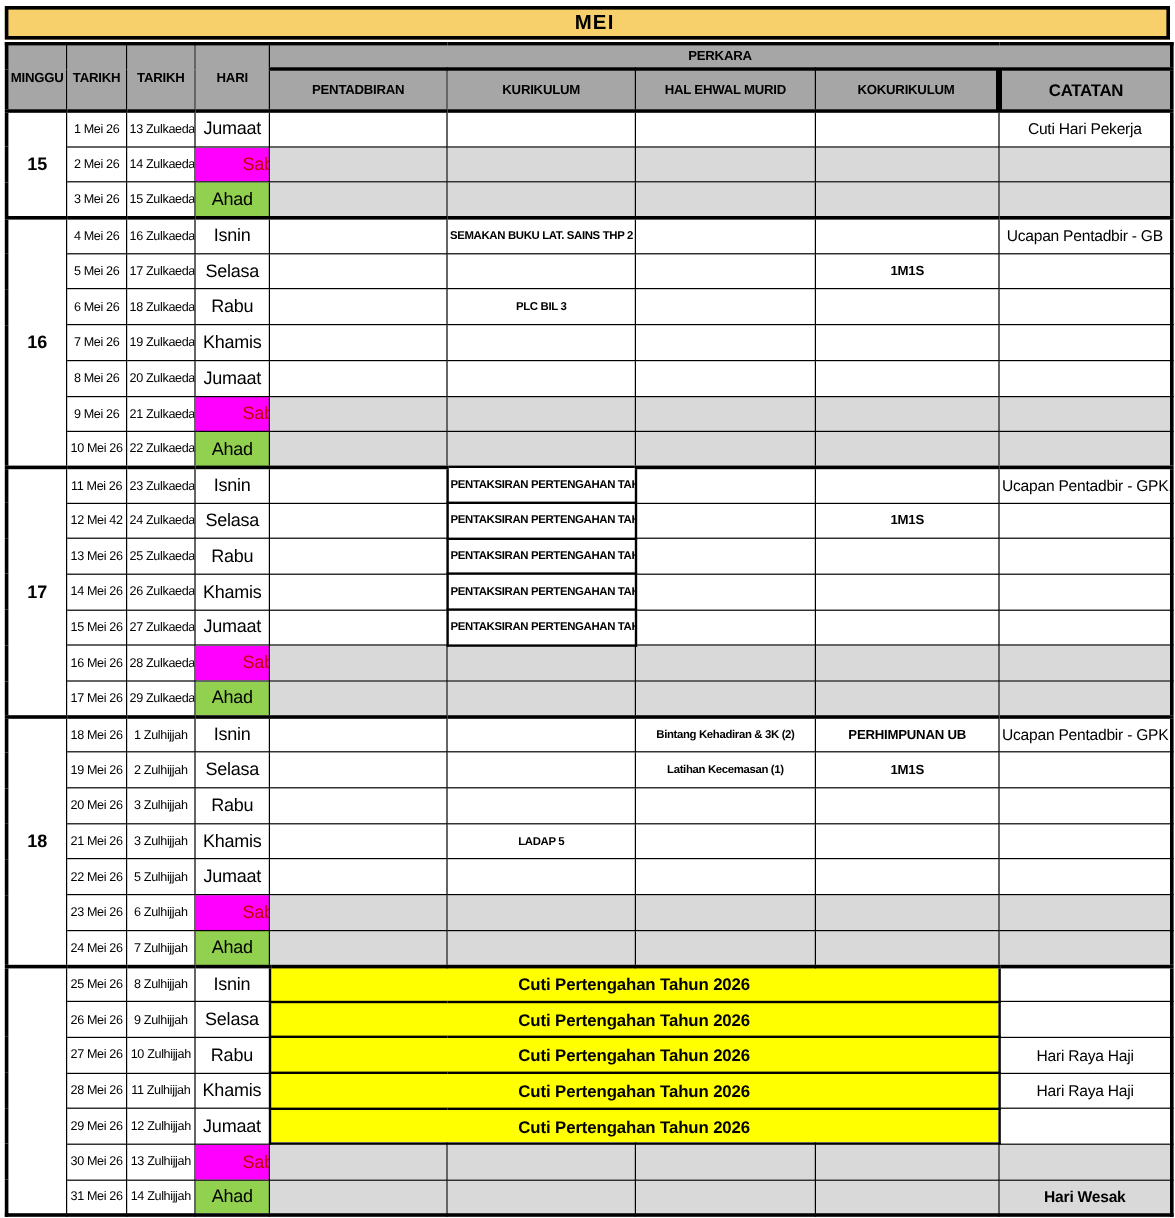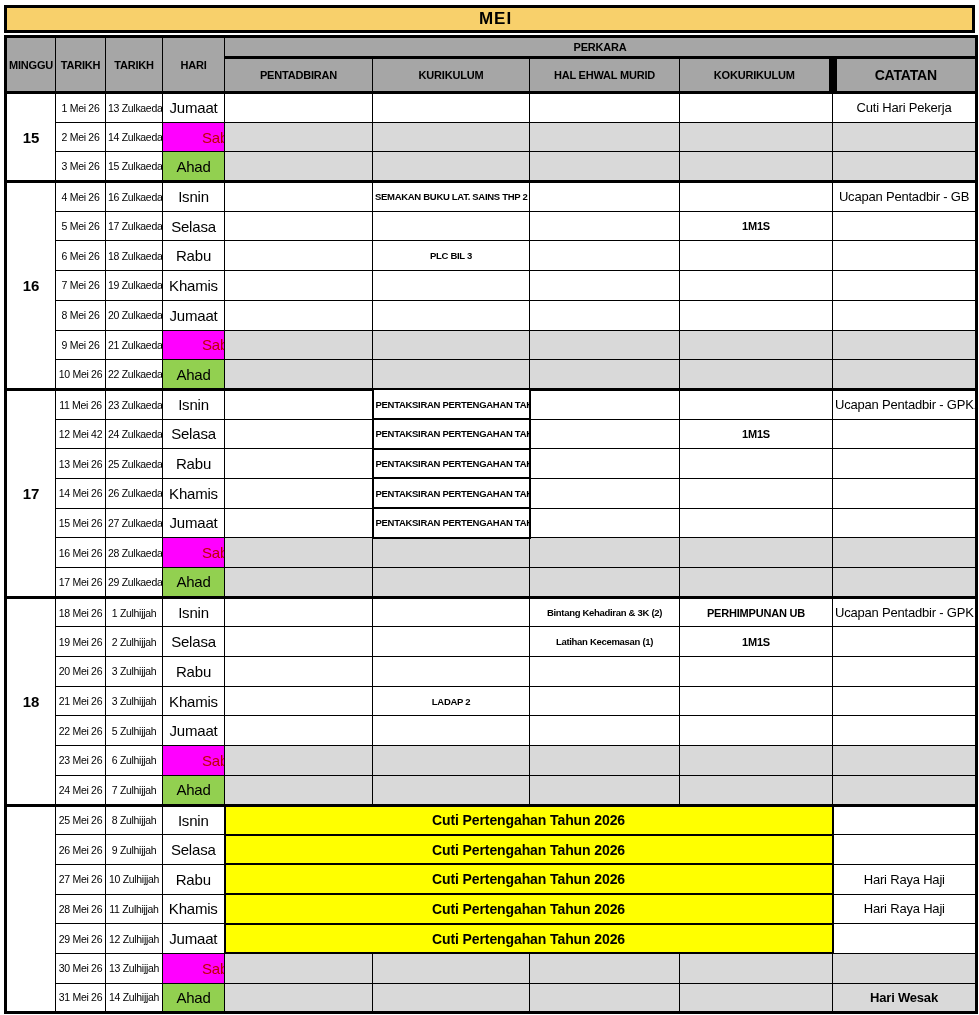--- a/index.html
+++ b/index.html
@@ -19,21 +19,21 @@
     border:3px solid #000;
   }
   .cal th,.cal td{
     box-sizing:border-box;border:1px solid #000;padding:0 2px;
     overflow:hidden;white-space:nowrap;text-align:center;vertical-align:middle;
   }
   thead th{background:var(--header-bg,#A6A6A6);font-size:11px;font-weight:bold;letter-spacing:-0.2px;}
   thead tr.r1{height:21px;}
   thead tr.r2{height:35px;}
   th.perkara{border-bottom:3px solid #000;}
-  th.catatan-h{font-size:14px;border-left:8px solid #000000;}
+  th.catatan-h{font-size:14px;border-left:5px solid #000000;}
   thead tr.r2 th{border-bottom:2px solid #000;}
   tbody tr{height:29.7px;}
   tbody tr.grp td{border-top:3px solid #000;}
   td.c-minggu{font-weight:bold;font-size:15px;background:#fff;}
   td.c-date,td.c-hijri{font-size:10.5px;letter-spacing:-0.3px;}
   td.c-day{font-weight:normal;font-size:15px;letter-spacing:-0.2px;}
   tr.sabtu td.c-day{background:var(--saturday-bg,#FF00FF);color:var(--saturday-text,#C00000);padding-left:39px;}
   tr.ahad td.c-day{background:var(--sunday-bg,#92D050);}
   td.wk{background:var(--weekend-row-bg,#D9D9D9);}
   td.c-ev{font-weight:bold;font-size:9.5px;letter-spacing:-0.3px;}
@@ -283,21 +283,21 @@
           <td class="c-ev"></td>
           <td class="c-ev"></td>
           <td class="c-koku"></td>
           <td class="c-cat"></td>
         </tr>
         <tr class="weekday">
           <td class="c-date">21 Mei 26</td>
           <td class="c-hijri">3 Zulhijjah</td>
           <td class="c-day">Khamis</td>
           <td class="c-ev"></td>
-          <td class="c-ev">LADAP 2</td>
+          <td class="c-ev">LADAP 5</td>
           <td class="c-ev"></td>
           <td class="c-koku"></td>
           <td class="c-cat"></td>
         </tr>
         <tr class="weekday">
           <td class="c-date">22 Mei 26</td>
           <td class="c-hijri">5 Zulhijjah</td>
           <td class="c-day">Jumaat</td>
           <td class="c-ev"></td>
           <td class="c-ev"></td>

